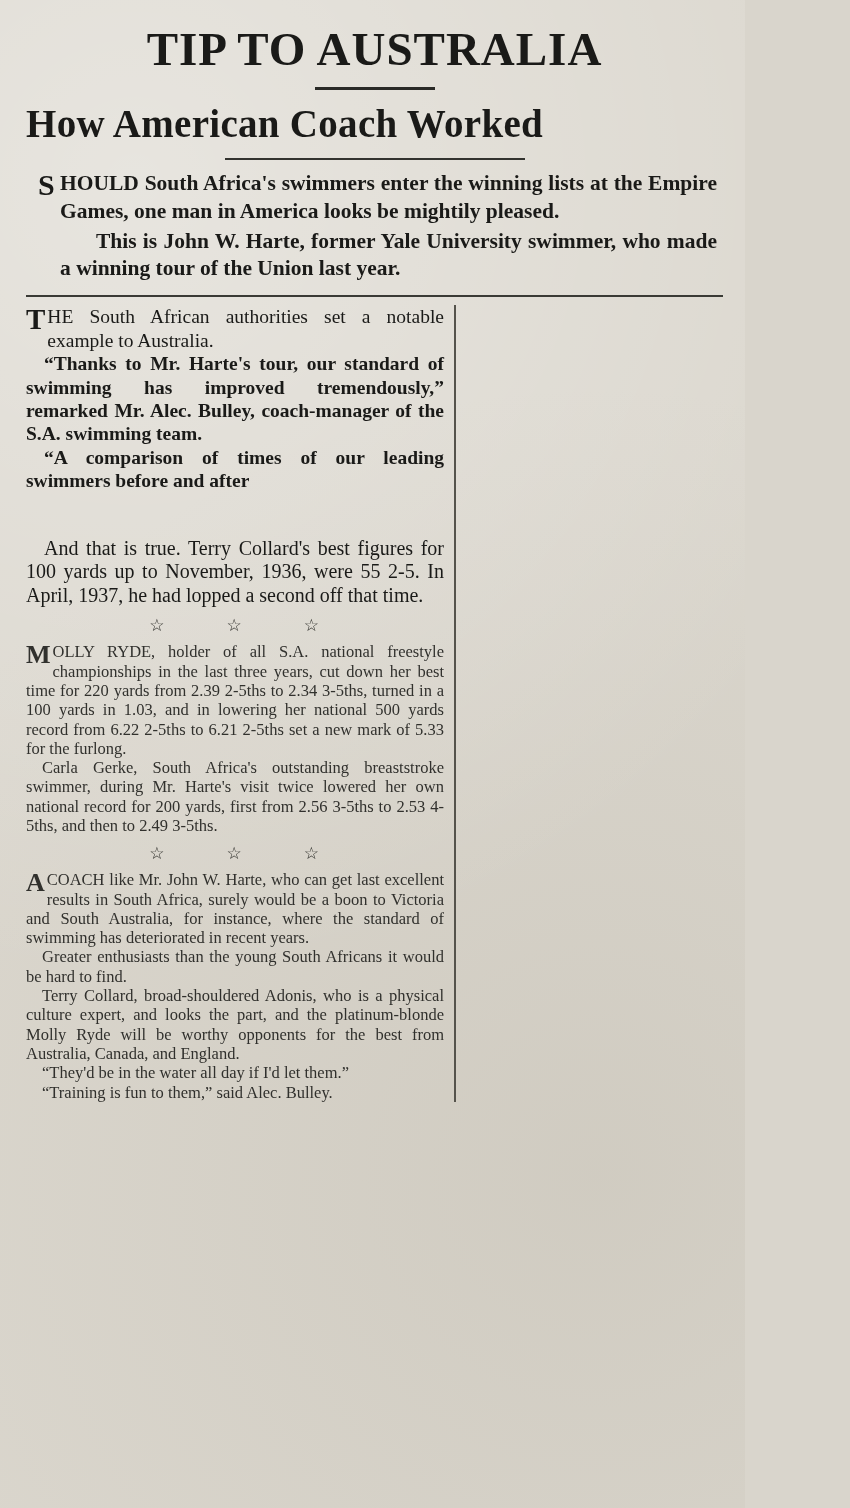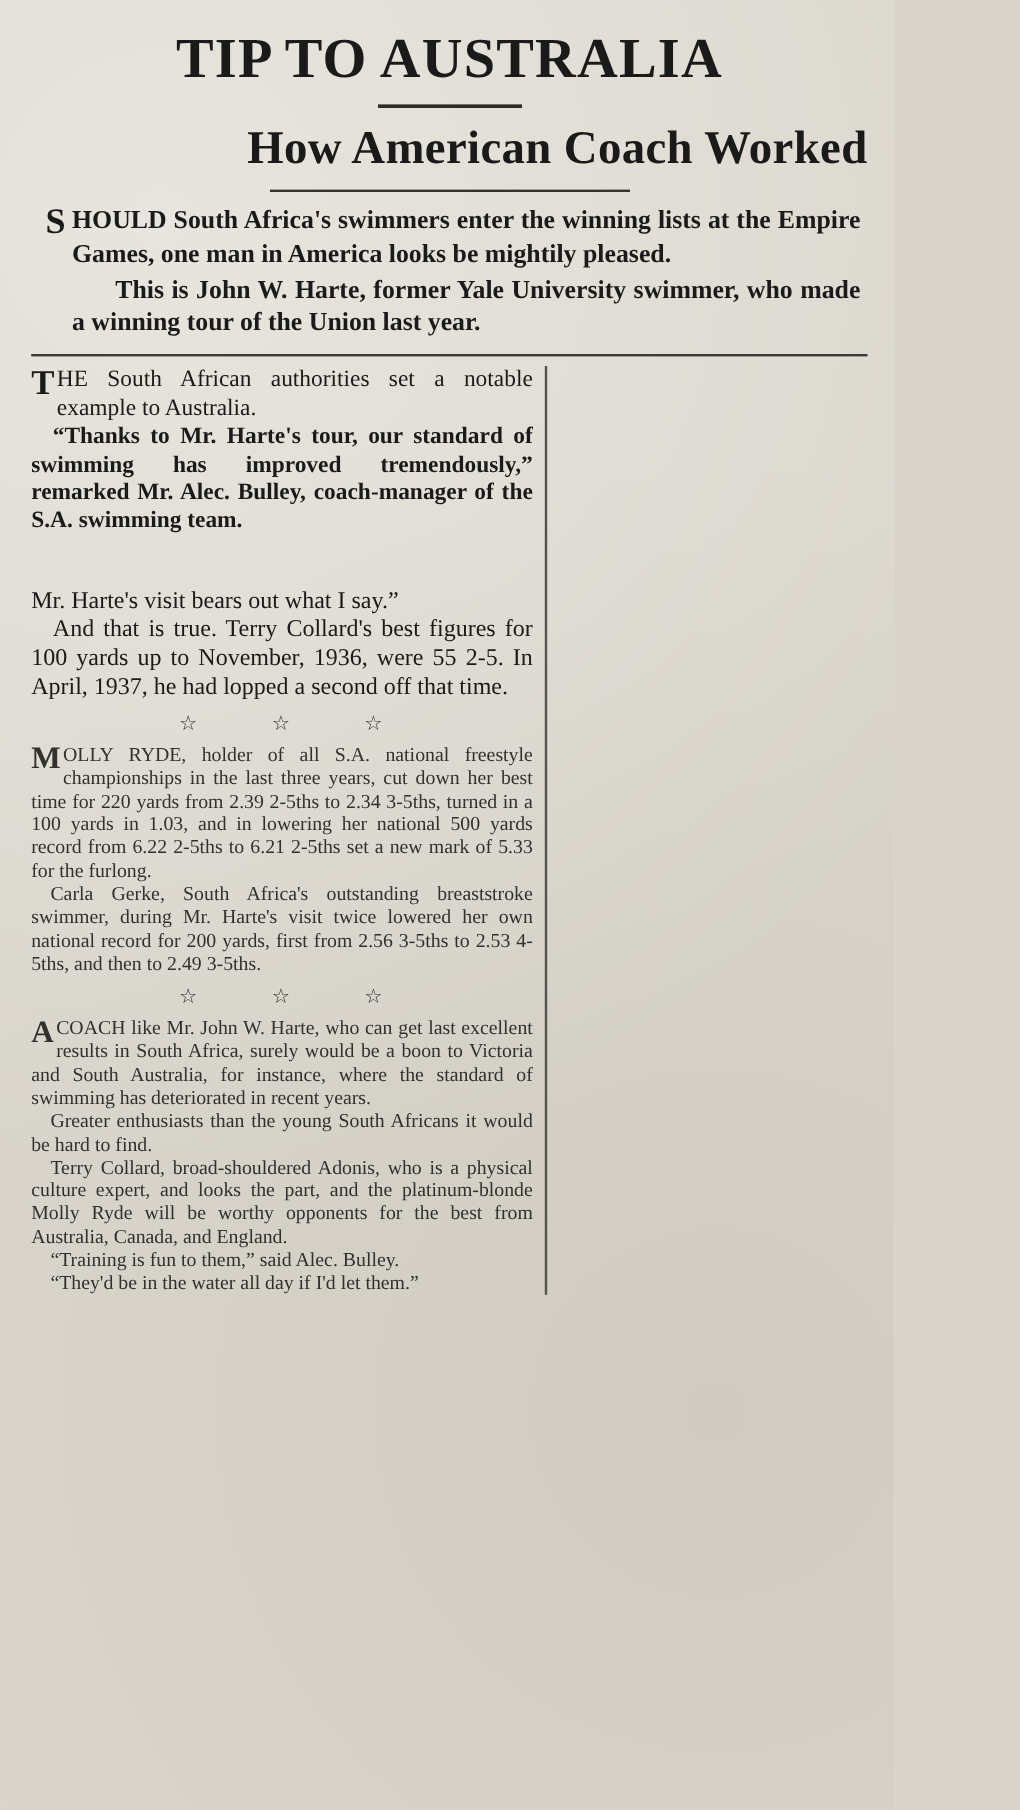--- a/index.html
+++ b/index.html
@@ -41,21 +41,21 @@
     margin: 8px 0 0 0;
     font-family: "Liberation Serif", serif;
   }
   .rule-short {
     width: 120px;
     height: 3px;
     background: #2a2a27;
     margin: 14px auto 12px auto;
   }
   .headline2 {
-    text-align: right;
+    text-align: left;
     font-size: 39px;
     font-weight: bold;
     line-height: 1.12;
     margin: 0;
     letter-spacing: 0.3px;
   }
   .headline2 .l2 { display:block; }
   .rule-med {
     width: 300px;
     height: 2px;
@@ -174,26 +174,26 @@
 
     <div class="rule-full"></div>
 
     <div class="col-wrap">
 
       <div class="body-text">
         <p>
           <span class="dropcap">T</span><span>HE South African authorities set a notable example to Australia.</span>
         </p>
         <p class="ind">“Thanks to Mr. Harte's tour, our standard of swimming has improved tremendously,” remarked Mr. Alec. Bulley, coach-manager of the S.A. swimming team.</p>
+        <p class="ind">“A comparison of times of our leading swimmers before and after</p>
       </div>
 
       <div class="gap"></div>
 
       <div class="body-text-2">
-        <p>Mr. Harte's visit bears out what I say.”</p>
         <p class="ind">And that is true. Terry Collard's best figures for 100 yards up to November, 1936, were 55 2-5. In April, 1937, he had lopped a second off that time.</p>
       </div>
 
       <div class="stars">
         <span>☆</span><span>☆</span><span>☆</span>
       </div>
 
       <div class="body-small fade">
         <p>
           <span class="dropcap-sm">M</span><span>OLLY RYDE, holder of all S.A. national freestyle championships in the last three years, cut down her best time for 220 yards from 2.39 2-5ths to 2.34 3-5ths, turned in a 100 yards in 1.03, and in lowering her national 500 yards record from 6.22 2-5ths to 6.21 2-5ths set a new mark of 5.33 for the furlong.</span>
@@ -204,19 +204,19 @@
       <div class="stars">
         <span>☆</span><span>☆</span><span>☆</span>
       </div>
 
       <div class="body-small fade">
         <p>
           <span class="dropcap-sm">A</span><span>COACH like Mr. John W. Harte, who can get last excellent results in South Africa, surely would be a boon to Victoria and South Australia, for instance, where the standard of swimming has deteriorated in recent years.</span>
         </p>
         <p class="ind">Greater enthusiasts than the young South Africans it would be hard to find.</p>
         <p class="ind">Terry Collard, broad-shouldered Adonis, who is a physical culture expert, and looks the part, and the platinum-blonde Molly Ryde will be worthy opponents for the best from Australia, Canada, and England.</p>
+        <p class="ind">“They'd be in the water all day if I'd let them.”</p>
         <p class="ind">“Training is fun to them,” said Alec. Bulley.</p>
-        <p class="ind">“They'd be in the water all day if I'd let them.”</p>
       </div>
 
     </div>
   </div>
 </div>
 
 </body></html>

